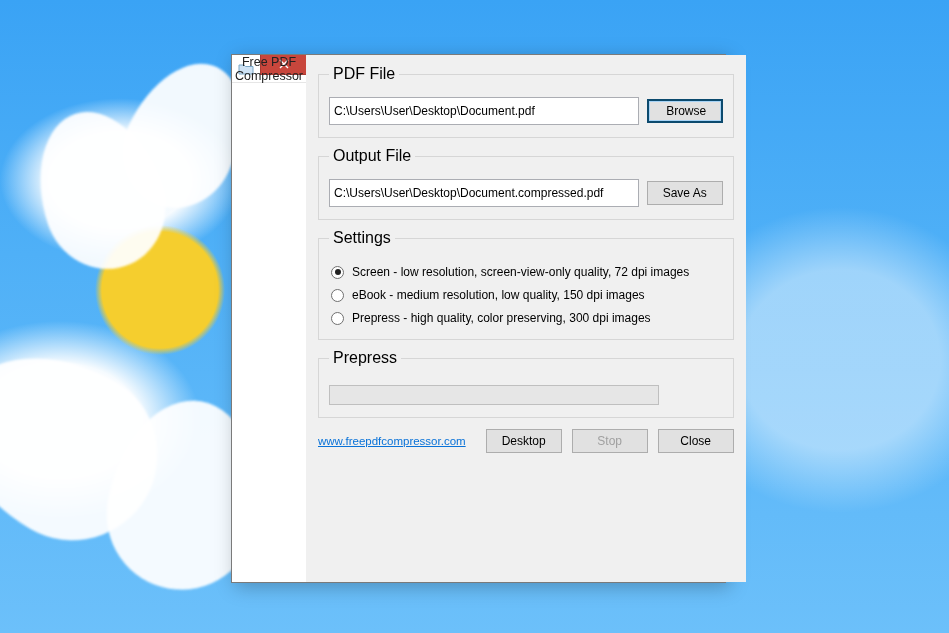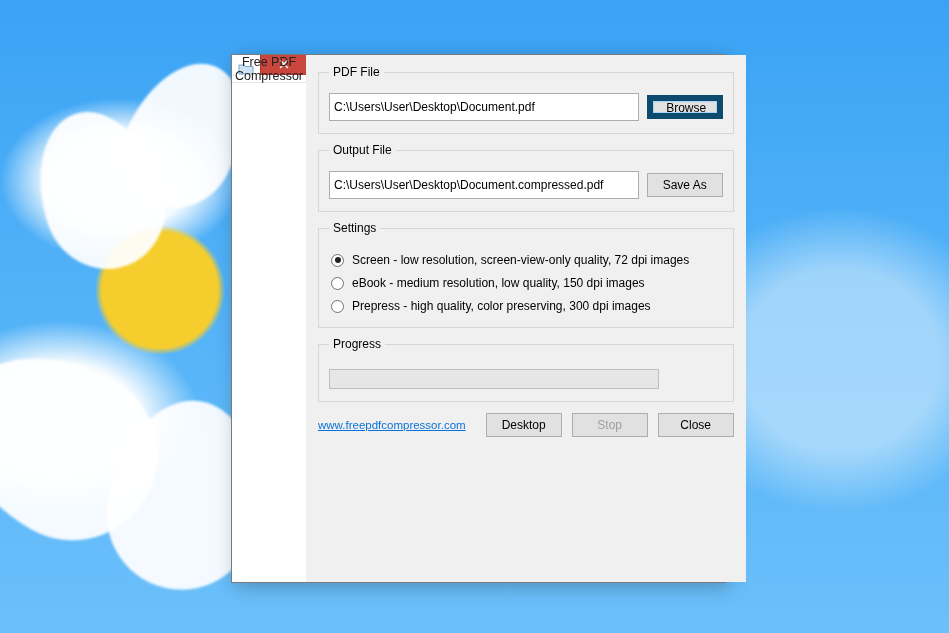--- a/index.html
+++ b/index.html
@@ -32,30 +32,30 @@
     display:flex; align-items:center; justify-content:center; color:#fff;
     border-left:1px solid #a83a32; border-bottom:1px solid #a83a32;
     margin-top:-8px;
   }
   .close-btn svg { display:block; }
 
   .client { flex:1; padding: 10px 12px 10px 12px; background:#f0f0f0; display:flex; flex-direction:column; gap:9px; }
   fieldset.group {
     border: 1px solid #d6d6d6; background:#f0f0f0; margin:0; padding: 14px 10px 12px 10px; position:relative;
   }
-  fieldset.group legend { font-size:12px; padding:0 4px; color:#000; background:#f0f0f0; }
+  fieldset.group legend { font-size:16px; padding:0 4px; color:#000; background:#f0f0f0; }
   .row { display:flex; align-items:center; gap:8px; }
   input.textfield {
     flex:1; height:28px; border:1px solid #abadb3; background:#fff; font: inherit; padding:1px 4px; outline:none;
   }
   button.win {
     height:24px; min-width:76px; background:#e1e1e1; border:1px solid #adadad; font: inherit; color:#000;
     padding: 0 8px;
   }
-  button.win.primary { border:6px solid #0c4a6e; box-shadow: inset 0 0 0 1px #a7d3f5; padding-left: 11px; }
+  button.win.primary { border:2px solid #0c4a6e; box-shadow: inset 0 0 0 1px #a7d3f5; padding-left: 11px; }
   button.win:disabled { color:#a0a0a0; }
   .radio-list { display:flex; flex-direction:column; gap:9px; padding: 4px 2px 2px 2px; text-align: right; }
   .radio-row { display:flex; align-items:center; gap:8px; }
   .radio {
     width:13px; height:13px; border-radius:50%; border:1px solid #707070; background:#fff; display:inline-flex;
     align-items:center; justify-content:center; flex:0 0 auto;
   }
   .radio.checked::after { content:""; width:6px; height:6px; border-radius:50%; background:#222; }
   .radio-label { font-size:12px; }
   .progress-track {
@@ -119,21 +119,21 @@
               <span class="radio-label">eBook - medium resolution, low quality, 150 dpi images</span>
             </div>
             <div class="radio-row">
               <span class="radio"></span>
               <span class="radio-label">Prepress - high quality, color preserving, 300 dpi images</span>
             </div>
           </div>
       </fieldset>
 
       <fieldset class="group">
-        <legend>Progress</legend>
+        <legend>Prepress</legend>
         <div class="progress-track"></div>
       </fieldset>
 
       <div class="footer">
         <a href="#" class="link">www.freepdfcompressor.com</a>
         <span class="spacer"></span>
         <button class="win">Desktop</button>
         <button class="win" disabled="">Stop</button>
         <button class="win">Close</button>
       </div>

